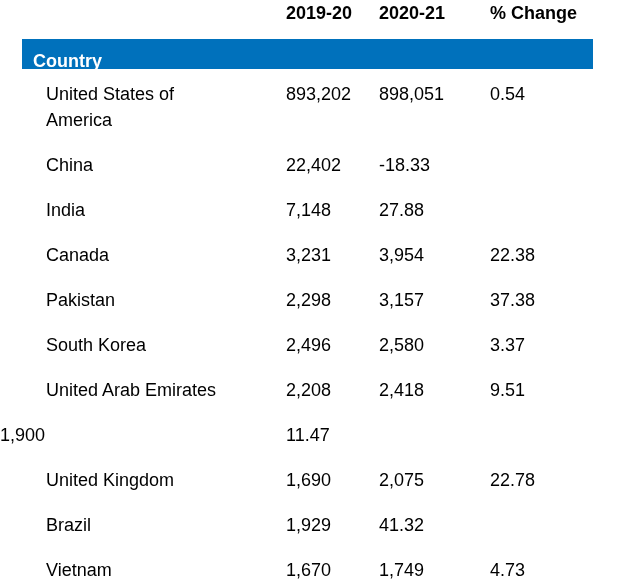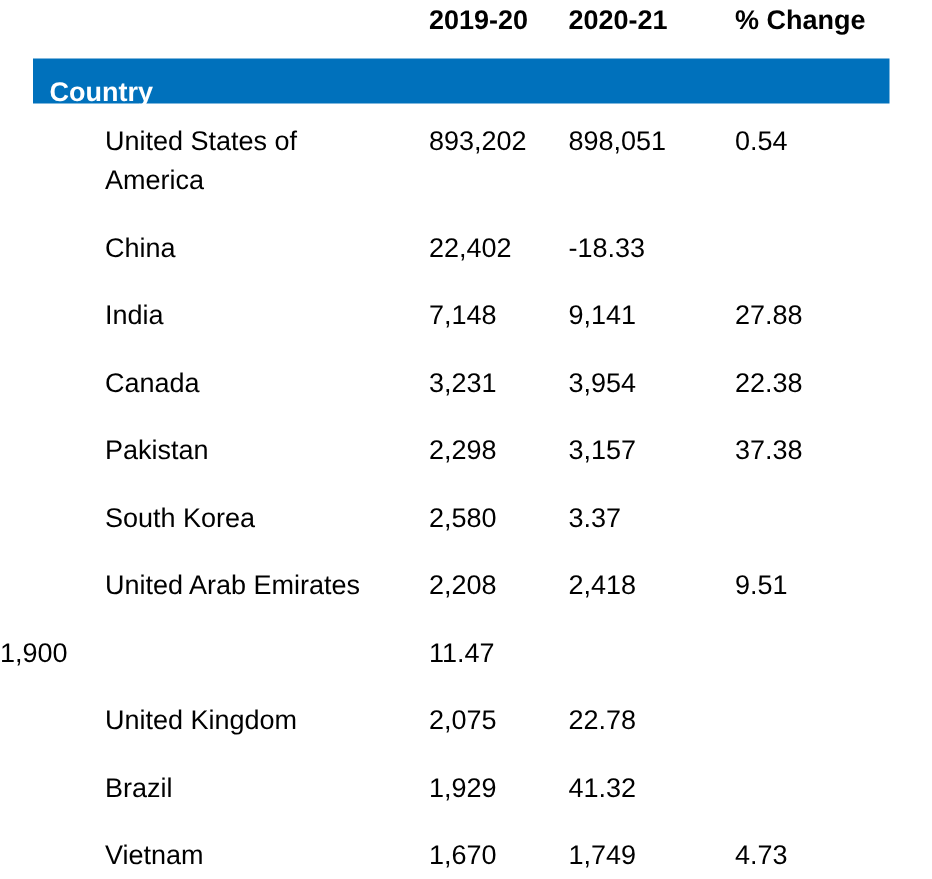--- a/index.html
+++ b/index.html
@@ -20,21 +20,21 @@
     grid-template-columns: 286px 93px 111px 91px;
     line-height: 26px;
   }
   .header-row {
     font-weight: bold;
   }
   .cell { 
     white-space: nowrap;
   }
   .cell.c1 {
-    padding-left: 70px;
+    padding-left: 46px;
     box-sizing: border-box;
     white-space: normal;
   }
   .cell.c4 {
   }
   .country-bar {
     margin: 13px 28px 0 22px;
     height: 30px;
     line-height: 44px;
     background: #0071bc;
@@ -86,21 +86,20 @@
     </div>
     <div class="cell c2">22,402</div>
     <div class="cell c4">-18.33</div>
   </div>
 
   <div class="row">
     <div class="cell c1">
       <span class="country-name">India</span>
     </div>
     <div class="cell c2">7,148</div>
-    <div class="cell c3">9,141</div>
     <div class="cell c4">27.88</div>
   </div>
 
   <div class="row">
     <div class="cell c1">
       <span class="country-name">Canada</span>
     </div>
     <div class="cell c2">3,231</div>
     <div class="cell c3">3,954</div>
     <div class="cell c4">22.38</div>
@@ -112,20 +111,21 @@
     </div>
     <div class="cell c2">2,298</div>
     <div class="cell c3">3,157</div>
     <div class="cell c4">37.38</div>
   </div>
 
   <div class="row">
     <div class="cell c1">
       <span class="country-name">South Korea</span>
     </div>
+    <div class="cell c2">2,496</div>
     <div class="cell c3">2,580</div>
     <div class="cell c4">3.37</div>
   </div>
 
   <div class="row">
     <div class="cell c1">
       <span class="country-name">United Arab Emirates</span>
     </div>
     <div class="cell c2">2,208</div>
     <div class="cell c3">2,418</div>
@@ -134,20 +134,21 @@
 
   <div class="row">
     <div class="cell c2">1,900</div>
     <div class="cell c4">11.47</div>
   </div>
 
   <div class="row">
     <div class="cell c1">
       <span class="country-name">United Kingdom</span>
     </div>
+    <div class="cell c2">1,690</div>
     <div class="cell c3">2,075</div>
     <div class="cell c4">22.78</div>
   </div>
 
   <div class="row">
     <div class="cell c1">
       <span class="country-name">Brazil</span>
     </div>
     <div class="cell c3">1,929</div>
     <div class="cell c4">41.32</div>

